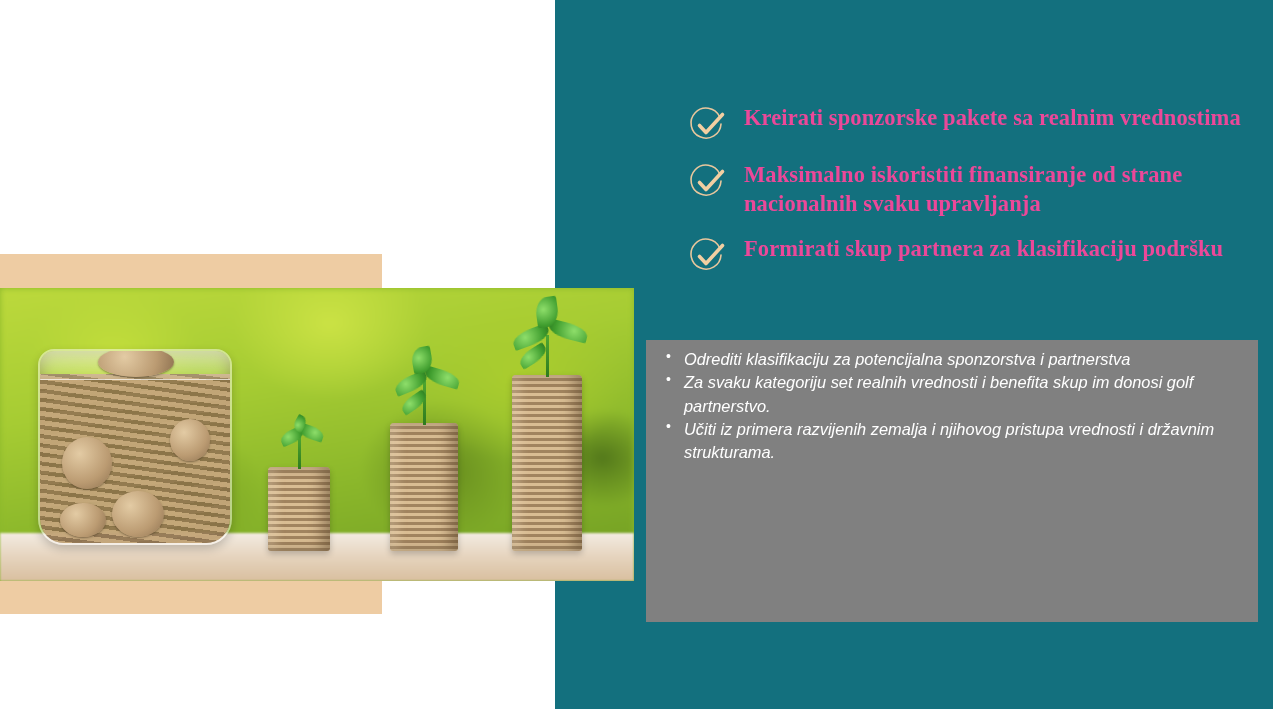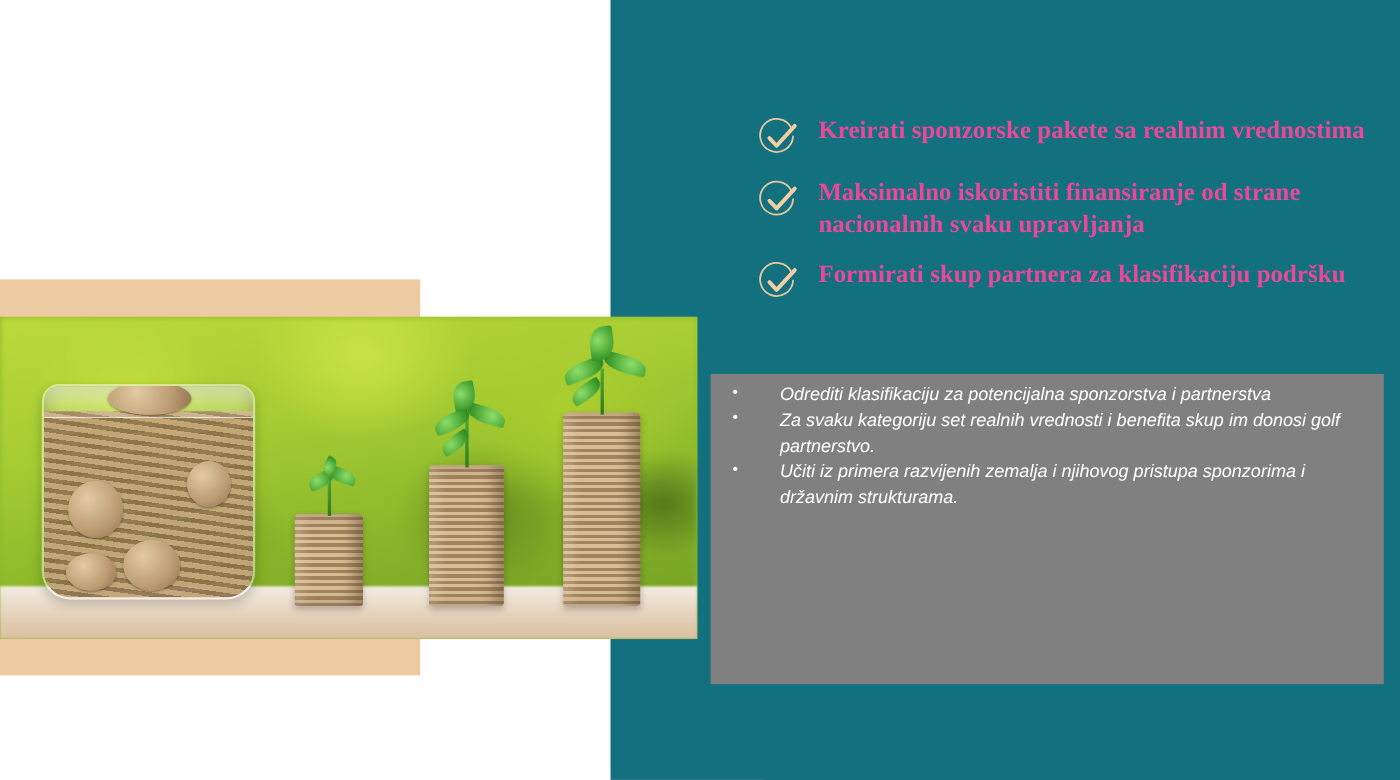--- a/index.html
+++ b/index.html
@@ -181,21 +181,21 @@
     margin: 0;
     padding: 0;
   }
   .gray-list li {
     position: relative;
     color: #FFFFFF;
     font-family: "Liberation Sans", sans-serif;
     font-style: italic;
     font-size: 16.4px;
     line-height: 1.42;
-    padding-left: 63px;
+    padding-left: 38px;
     margin-bottom: 0px;
   }
   .gray-list li::before {
     content: "\2022";
     position: absolute;
     left: 20px;
     top: -1px;
     font-size: 14px;
     color: #FFFFFF;
     font-style: normal;
@@ -276,17 +276,17 @@
       </span>
       <span class="check-text">Formirati skup partnera za klasifikaciju podršku</span>
     </div>
 
   </div>
 
   <div class="gray-box">
     <ul class="gray-list">
       <li>Odrediti klasifikaciju za potencijalna sponzorstva i partnerstva</li>
       <li>Za svaku kategoriju set realnih vrednosti i benefita skup im donosi golf partnerstvo.</li>
-      <li>Učiti iz primera razvijenih zemalja i njihovog pristupa sponzorima i državnim strukturama.</li>
+      <li>Učiti iz primera razvijenih zemalja i njihovog pristupa vrednosti i državnim strukturama.</li>
     </ul>
   </div>
 
 </div>
 
 </body></html>

